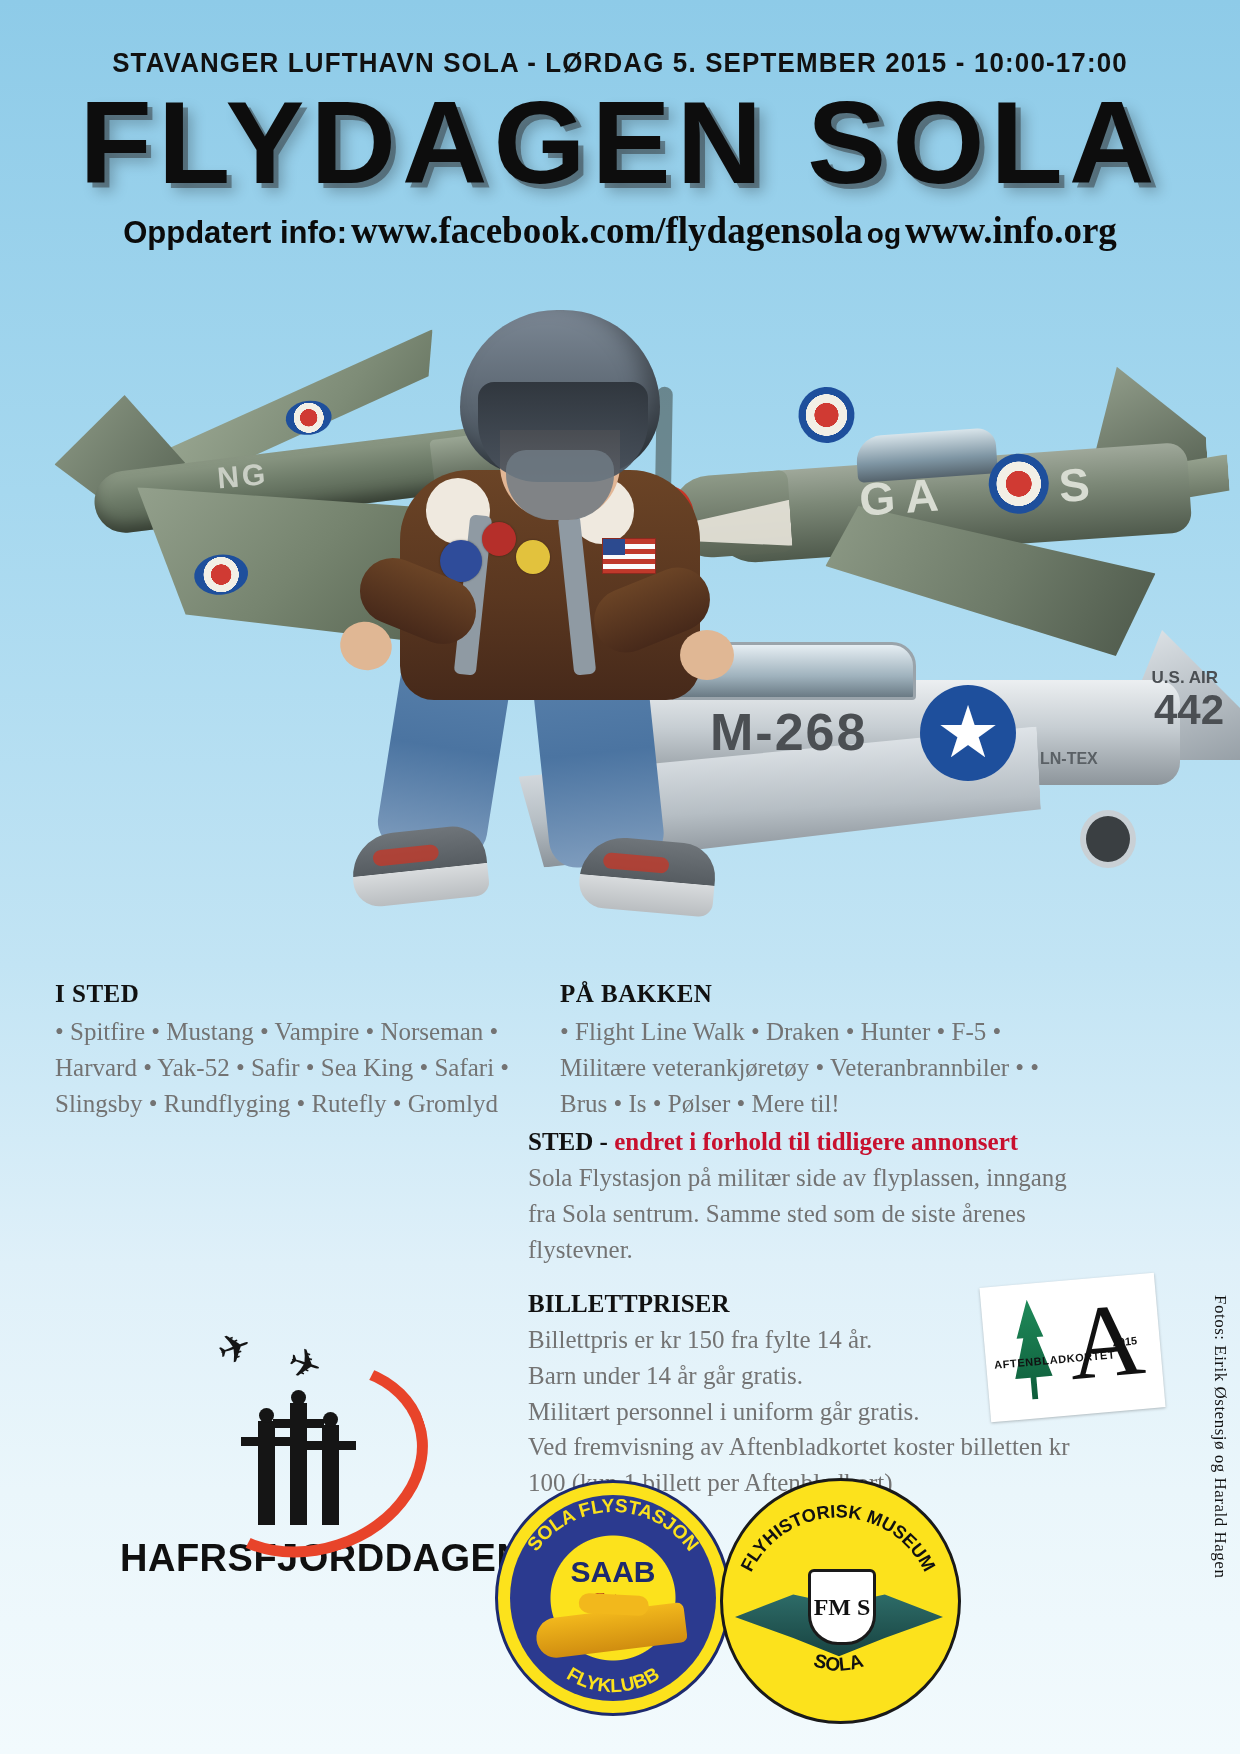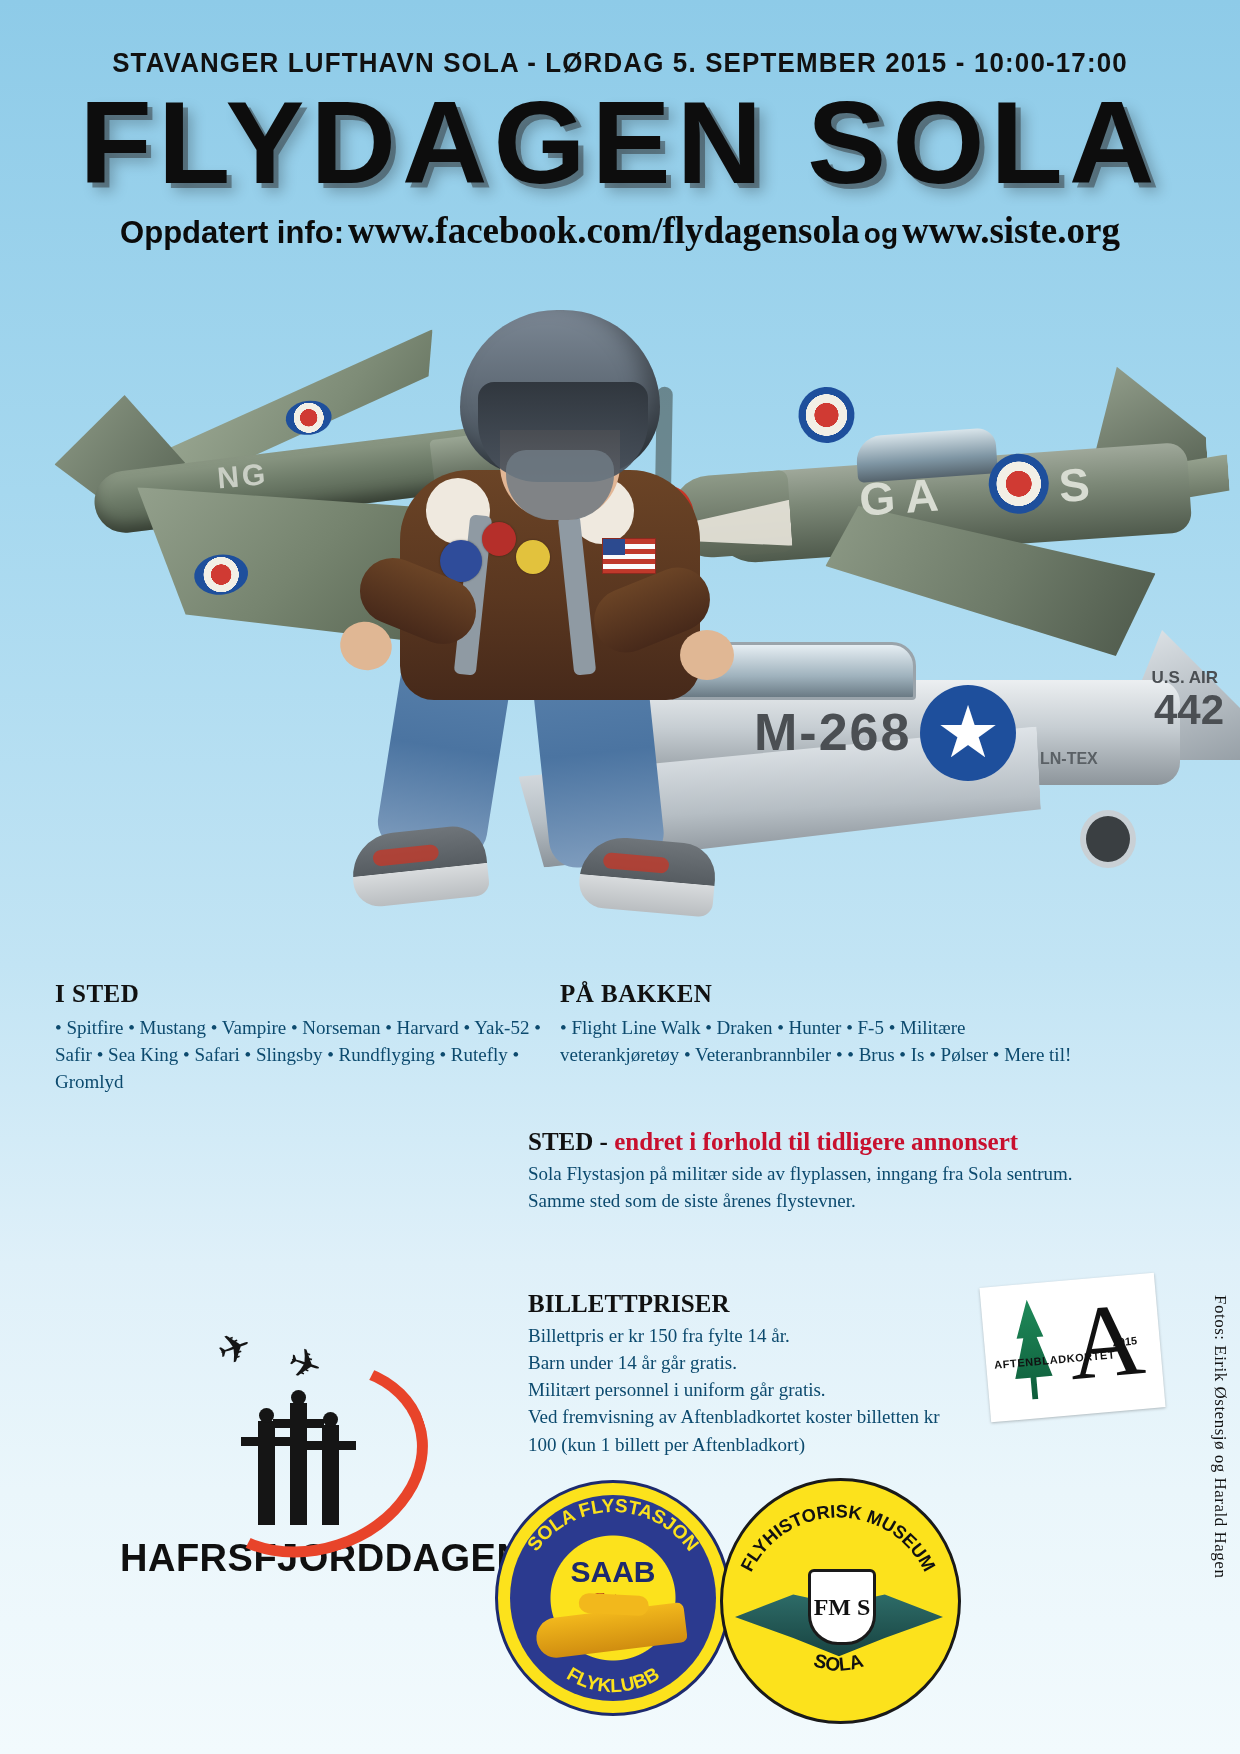--- a/index.html
+++ b/index.html
@@ -291,21 +291,20 @@
     line-height: 54px;
   }
   .hv-serial {
     position: absolute;
     left: 190px; top: 112px;
     font-family: "Liberation Sans", sans-serif;
     font-weight: bold;
     font-size: 52px;
     color: #4b4f53;
     letter-spacing: 2px;
-    margin-left: 44px;
   }
   .hv-usair {
     position: absolute;
     right: 22px; top: 78px;
     font-family: "Liberation Sans", sans-serif;
     font-weight: bold;
     font-size: 17px;
     color: #4b4f53;
     text-align: right;
   }
@@ -465,23 +464,23 @@
   .col-head {
     font-family: "Liberation Serif", serif;
     font-weight: bold;
     font-size: 25px;
     letter-spacing: 0.5px;
     color: #111;
     margin-bottom: 6px;
   }
   .col-body {
     font-family: "Liberation Serif", serif;
-    font-size: 19px;
+    font-size: 25px;
     line-height: 1.43;
-    color: #0c4a6e;
+    color: #737373;
   }
 
   .col-luft { position: absolute; left: 55px; top: 20px; width: 490px; }
   .col-bakk { position: absolute; left: 560px; top: 20px; width: 520px; }
 
   .block-sted {
     position: absolute; left: 528px; top: 168px; width: 570px;
   }
   .sted-head {
     font-family: "Liberation Serif", serif;
@@ -710,21 +709,21 @@
 </head>
 <body>
 
 <div class="header">
   <div class="kicker">STAVANGER LUFTHAVN SOLA - LØRDAG 5. SEPTEMBER 2015 - 10:00-17:00</div>
   <div class="maintitle">FLYDAGEN SOLA</div>
   <div class="infoline">
     <span class="lbl">Oppdatert info:</span>
     <span class="url">www.facebook.com/flydagensola</span>
     <span class="og">og</span>
-    <span class="url">www.siste.org</span>
+    <span class="url">www.info.org</span>
   </div>
 </div>
 
 <div class="photo-area">
 
   <div class="spitfire">
     <div class="sp-wing2"></div>
     <div class="sp-tail"></div>
     <div class="sp-fuse"></div>
     <div class="sp-nose"></div>

